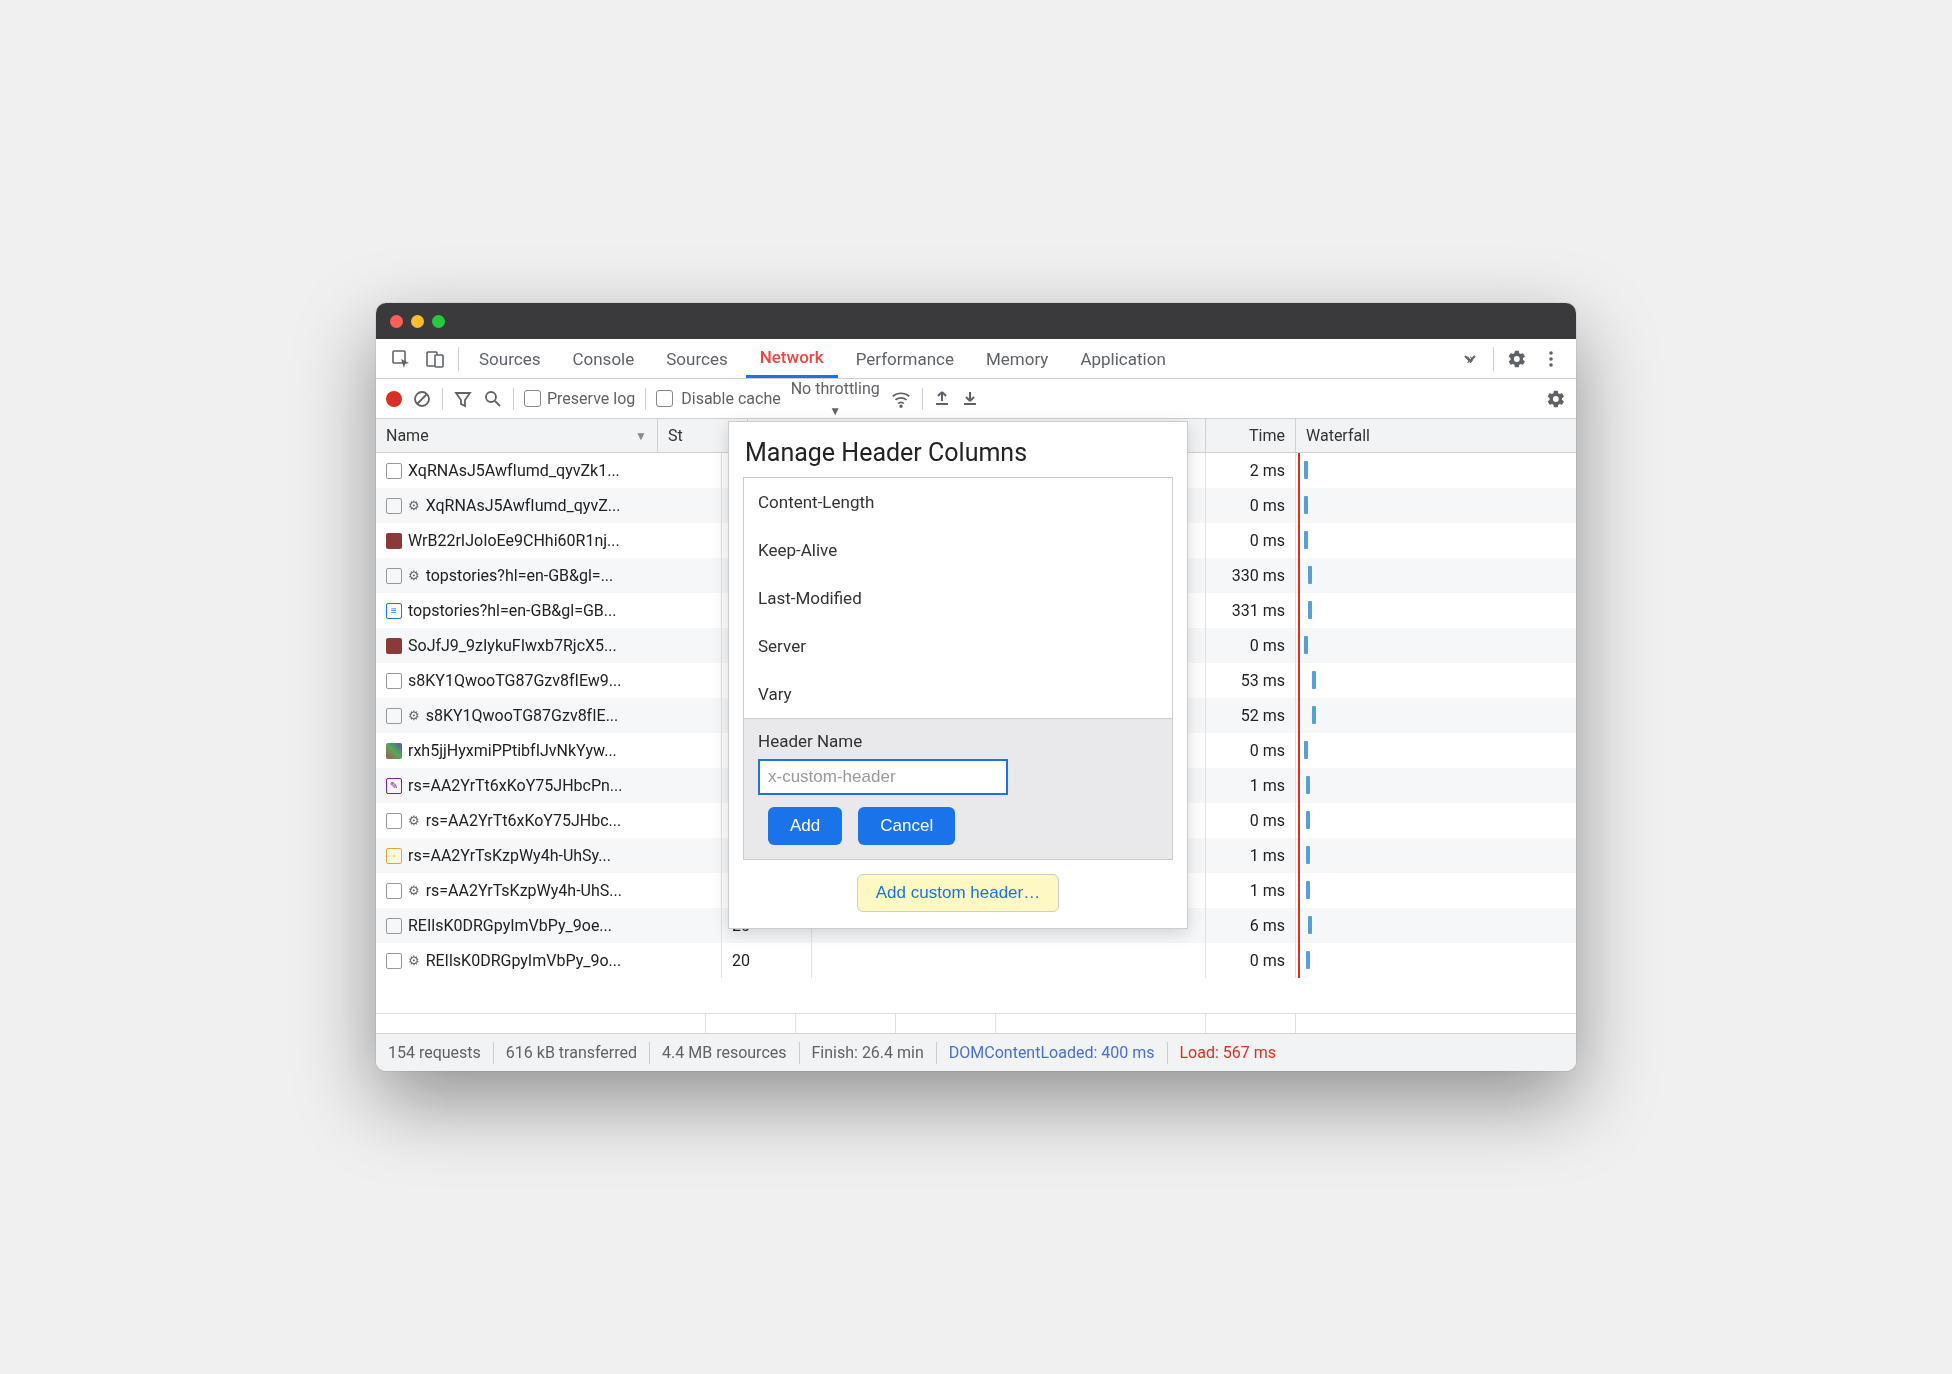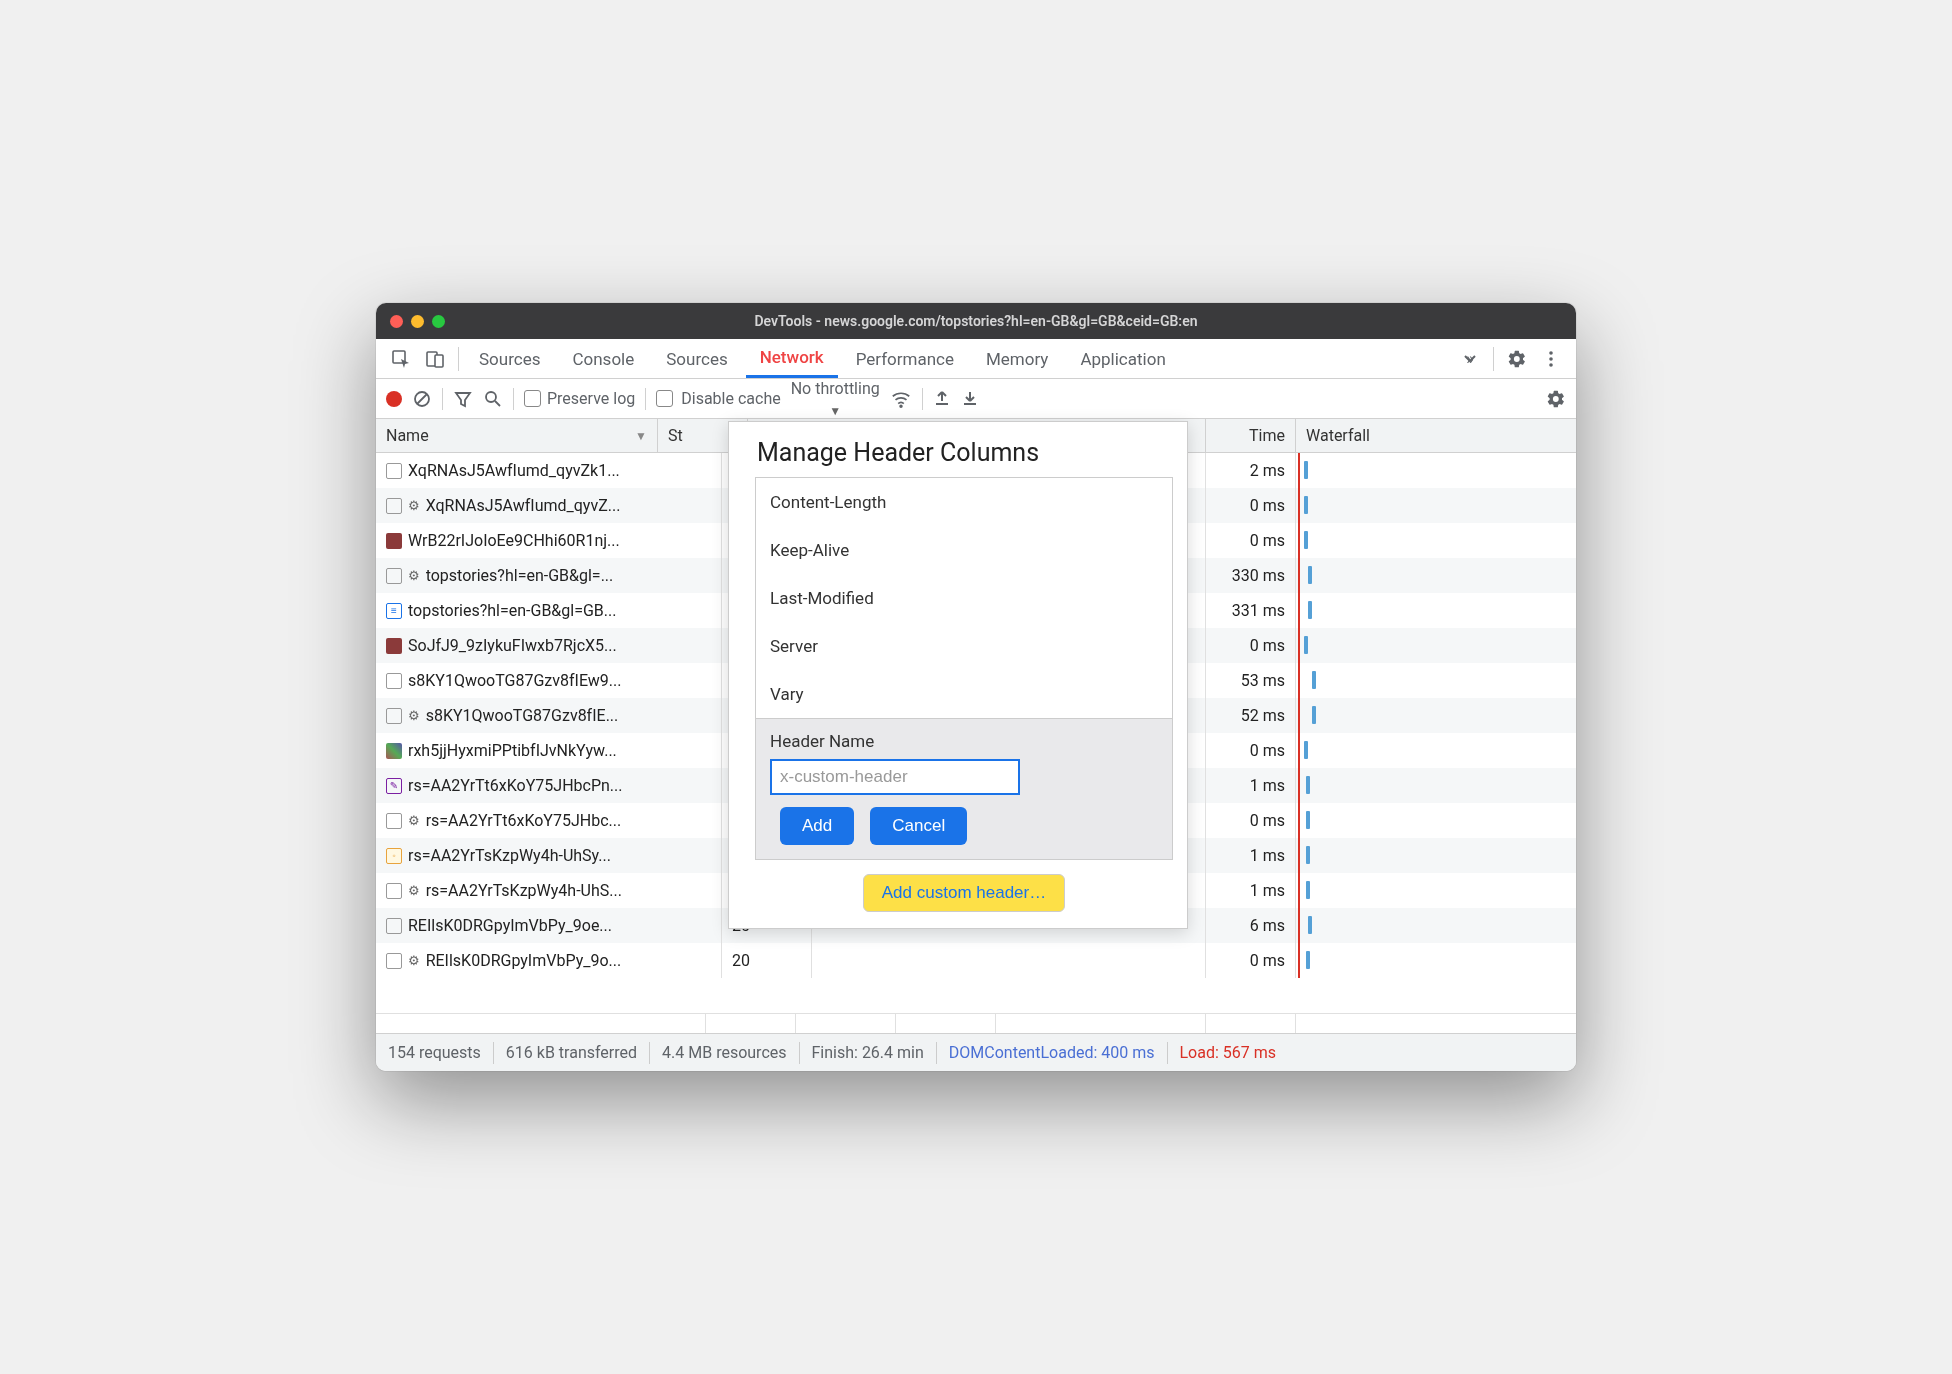--- a/index.html
+++ b/index.html
@@ -181,21 +181,21 @@
   
   .dialog {
     position: absolute;
     top: 118px;
     left: 352px;
     width: 460px;
     background: #fff;
     border: 1px solid #ccc;
     box-shadow: 0 4px 16px rgba(0,0,0,0.15);
     z-index: 50;
-    padding: 16px 0 14px 12px;
+    padding: 16px 0 14px 0;
   }
   .dialog h2 {
     font-size: 25px;
     font-weight: 400;
     color: #222;
     padding: 0 16px 10px 16px;
   }
   .header-list {
     border: 1px solid #ccc;
     margin: 0 14px;
@@ -235,21 +235,21 @@
     color: #fff;
     border: none;
     border-radius: 6px;
     padding: 9px 22px;
     font-size: 17px;
     cursor: pointer;
   }
   .add-custom {
     display: block;
     margin: 14px auto 2px auto;
-    background: #fde047;
+    background: #fef9c3;
     color: #1a73e8;
     border: 1px solid #ccc;
     border-radius: 6px;
     padding: 8px 18px;
     font-size: 17px;
     cursor: pointer;
   }
 
   svg { display: block; }
 </style>
@@ -257,21 +257,20 @@
 <body>
 
 <div class="window">
 
   <div class="titlebar">
     <div class="traffic">
       <div class="dot red"></div>
       <div class="dot yellow"></div>
       <div class="dot green"></div>
     </div>
-    <div class="titlebar-title">DevTools - news.google.com/topstories?hl=en-GB&amp;gl=GB&amp;ceid=GB:en</div>
   </div>
 
   <div class="tabs-row">
     <div class="iconbtn">
       <svg width="20" height="20" viewBox="0 0 20 20" fill="none" stroke="#5f6368" stroke-width="1.6">
         <rect x="2" y="2" width="12" height="12" rx="1"></rect>
         <path d="M10 10 L18 14 L14 15 L13 19 Z" fill="#5f6368" stroke="none"></path>
       </svg>
     </div>
     <div class="iconbtn">

